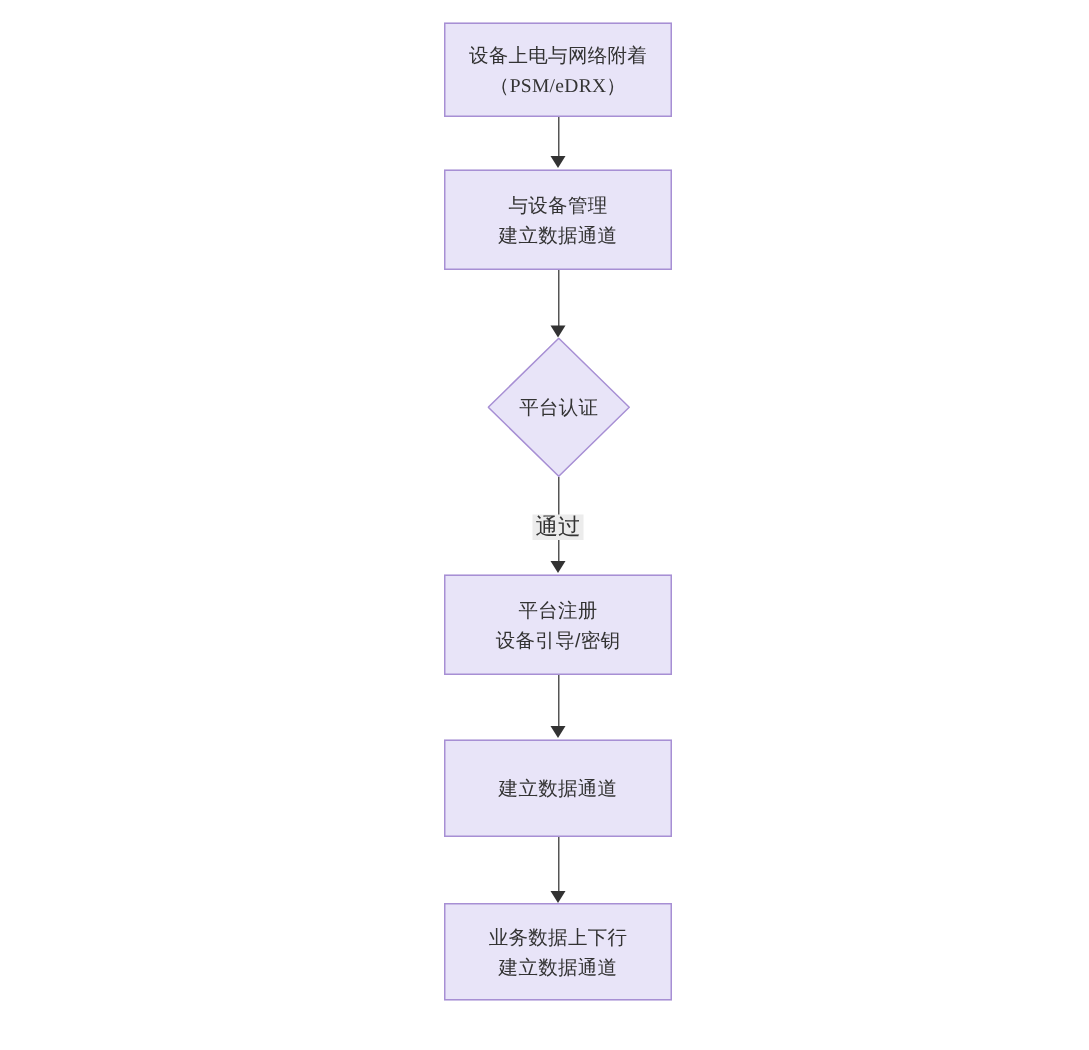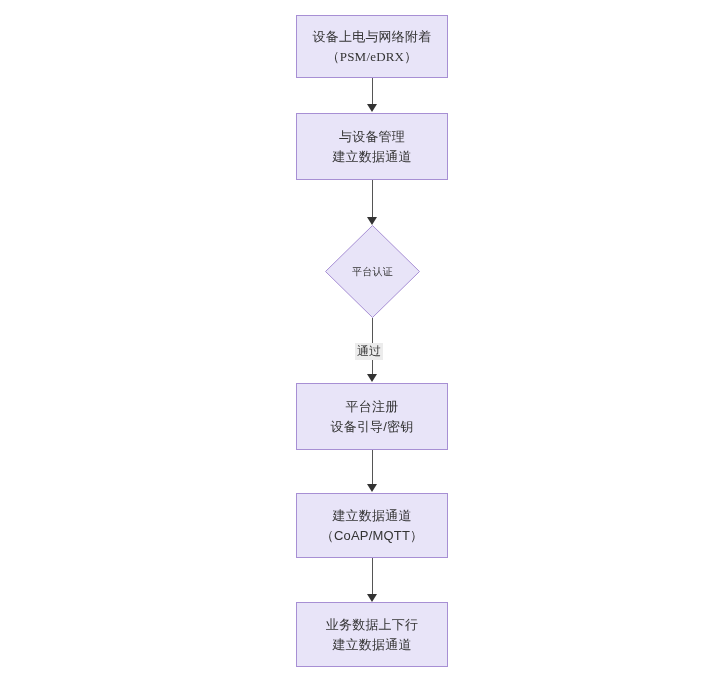--- a/index.html
+++ b/index.html
@@ -50,42 +50,42 @@
     position: absolute;
     left: 0;
     top: 0;
     width: 100%;
     height: 100%;
   }
   .node.decision .decision-label {
     position: relative;
     z-index: 2;
     color: #333333;
-    font-size: 10px;
+    font-size: 13px;
     line-height: 20px;
   }
   
   .connector {
     position: absolute;
     width: 1px;
     background: #555555;
   }
   .arrowhead {
     position: absolute;
     width: 0;
     height: 0;
     border-left: 5px solid transparent;
     border-right: 5px solid transparent;
     border-top: 8px solid #333333;
   }
   .edge-label {
     position: absolute;
     background: #ececec;
     color: #333333;
-    font-size: 12px;
+    font-size: 15px;
     line-height: 17px;
     padding: 0 2px;
     white-space: nowrap;
   }
 </style>
 </head>
 <body>
 
 <div id="flowchart-canvas">
 
@@ -119,21 +119,20 @@
   <div class="node process" style="left:296px; top:383px; width:152px; height:67px;text-align:center;">
     <span class="node-line">平台注册</span>
     <span class="node-line">设备引导/密钥</span>
   </div>
 
   <div class="connector" style="left:372px; top:450px; height:36px;"></div>
   <div class="arrowhead" style="left:367px; top:484px;"></div>
 
   <div class="node process" style="left:296px; top:493px; width:152px; height:65px;">
     <span class="node-line">建立数据通道</span>
-    <span class="node-line">（CoAP/MQTT）</span>
   </div>
 
   <div class="connector" style="left:372px; top:558px; height:38px;"></div>
   <div class="arrowhead" style="left:367px; top:594px;"></div>
 
   <div class="node process" style="left:296px; top:602px; width:152px; height:65px;font-family:Liberation Serif, serif;">
     <span class="node-line">业务数据上下行</span>
     <span class="node-line">建立数据通道</span>
   </div>
 

